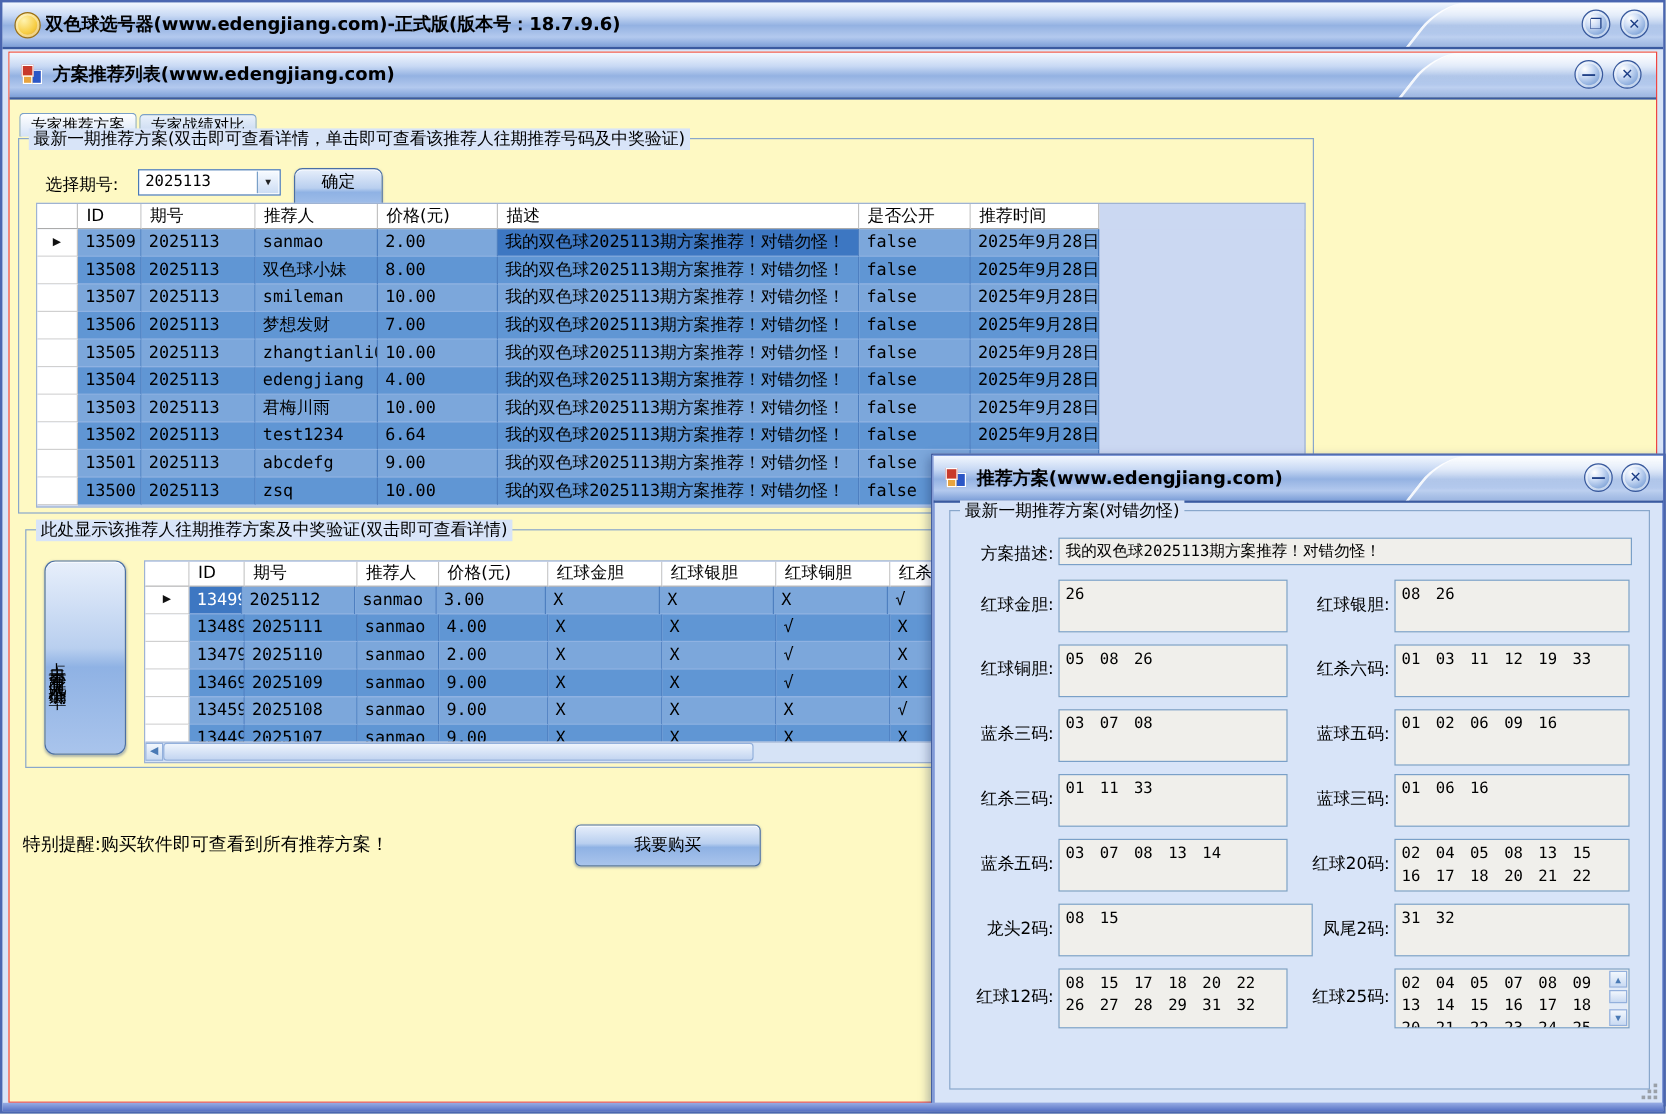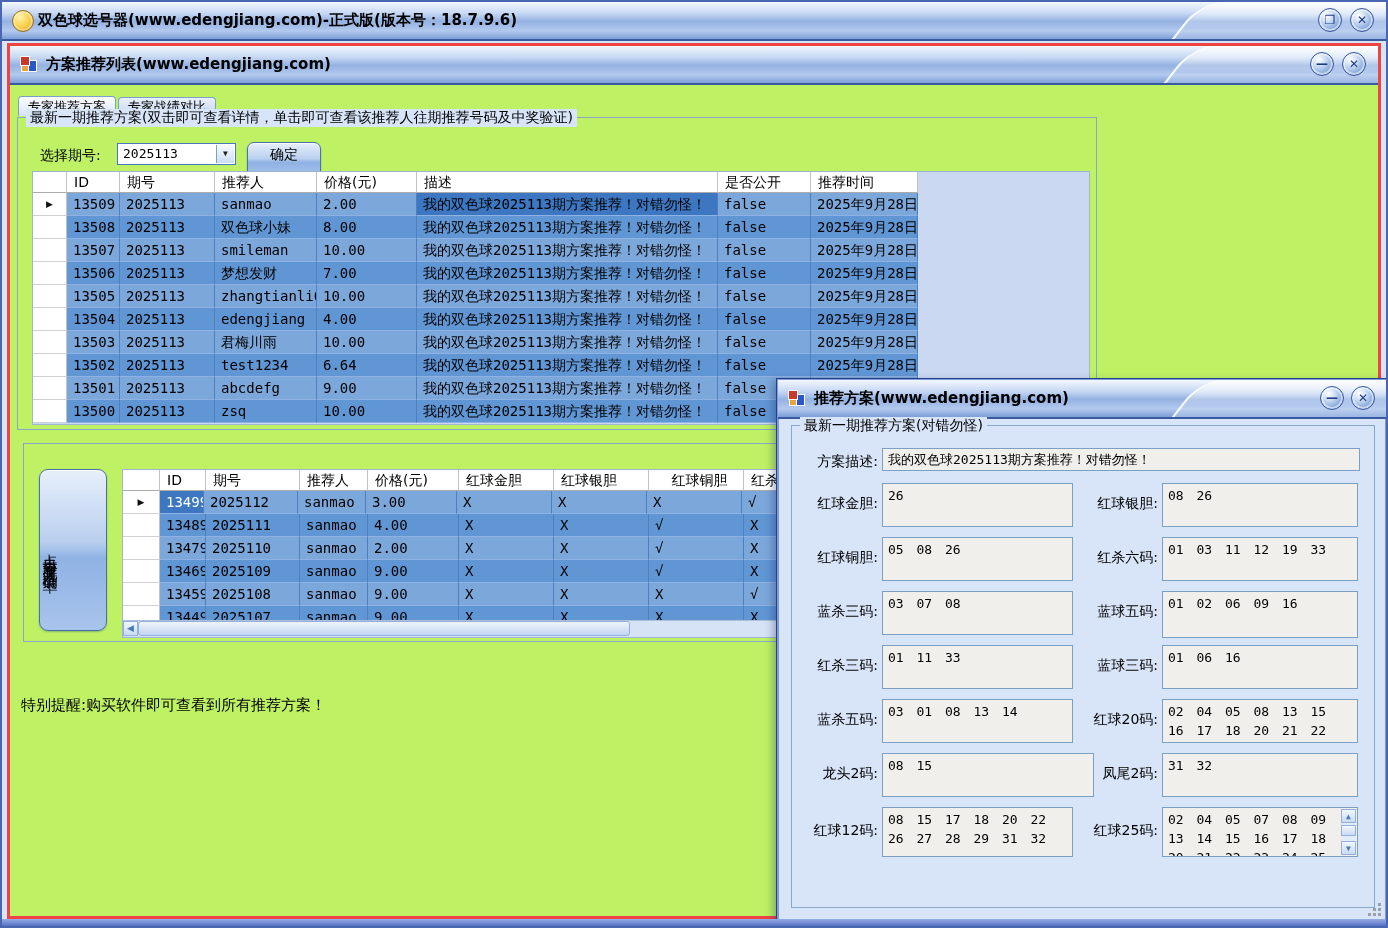--- a/index.html
+++ b/index.html
@@ -44,21 +44,21 @@
   .form-icon .fi-blue{position:absolute;right:0;bottom:0;width:11px;height:10px;background:#2b56c6;border:1px solid #fff;}
   .form-icon .fi-red{position:absolute;left:0;top:0;width:8px;height:8px;background:#c8392b;border:1px solid #fff;}
   .form-icon .fi-or{position:absolute;left:1px;bottom:0px;width:6px;height:5px;background:#e8a33d;border:1px solid #fff;}
 
   
   .outer-edge{position:absolute;inset:0;border:2px solid #4a66b0;pointer-events:none;z-index:50;}
   .bottom-bar{position:absolute;left:2px;right:2px;bottom:2px;height:7px;
     background:linear-gradient(180deg,#97ace4,#5671c4);z-index:51;}
   #list-frame{
     position:absolute;left:7px;right:7px;top:43px;bottom:9px;
-    border:3px solid #ef4444;background:#bef264;
+    border:1px solid #ef4444;background:#fef9c3;
   }
 
   
   .tab{
     position:relative;display:inline-block;height:19px;line-height:19px;
     padding:0 9px;font-size:13px;
     border:1px solid #7aa0c8;border-bottom:none;
     border-radius:4px 4px 0 0;
     background:linear-gradient(180deg,#ffffff,#d4e2f6);
     margin-right:2px;cursor:pointer;
@@ -296,32 +296,33 @@
           <div class="gcell" style="width: 102px;">zsq</div>
           <div class="gcell" style="width: 100px;">10.00</div>
           <div class="gcell" style="width: 301px;">我的双色球2025113期方案推荐！对错勿怪！</div>
           <div class="gcell" style="width: 93px;">false</div>
           <div class="gcell" style="width: 107px;">2025年9月28日</div>
         </div>
       </div>
   </div>
 
   <div class="groupbox" style="left:13px;top:397px;width:1066px;height:197px;">
+    <span class="legend">此处显示该推荐人往期推荐方案及中奖验证(双击即可查看详情)</span>
     <div class="skinbtn vert-btn" style="left:15px;top:25px;width:68px;height:162px;">点击查看此人准确率</div>
     <div class="grid" style="left:98px;top:25px;width:962px;height:169px;">
 
     <div class="ghead">
           <div class="hcell" style="width: 37px;"></div>
           <div class="hcell" style="width: 46px;">ID</div>
           <div class="hcell" style="width: 94px;">期号</div>
           <div class="hcell" style="width: 68px;">推荐人</div>
           <div class="hcell" style="width: 91px;">价格(元)</div>
           <div class="hcell" style="width: 95px;">红球金胆</div>
           <div class="hcell" style="width: 95px;">红球银胆</div>
-          <div class="hcell" style="width: 95px; text-align: center;">红球铜胆</div>
+          <div class="hcell" style="width: 95px;">红球铜胆</div>
           <div class="hcell" style="width: 95px;">红杀六码</div>
         </div>
         <div class="grow row-light">
           <div class="rowhead" style="width: 37px; line-height: 22px;">▶</div>
           <div class="gcell sel white" style="width: 44px;">13499</div>
           <div class="gcell" style="width: 94px;">2025112</div>
           <div class="gcell" style="width: 68px;">sanmao</div>
           <div class="gcell" style="width: 91px;">3.00</div>
           <div class="gcell" style="width: 95px;">X</div>
           <div class="gcell" style="width: 95px;">X</div>
@@ -384,20 +385,21 @@
           <div class="gcell" style="width: 95px;">X</div>
         </div>
         <div class="hscroll" style="left:0;right:0;bottom:0;">
         <div class="arrow">◀</div>
         <div class="thumb" style="width:492px;"></div>
       </div>
       </div>
   </div>
 
   <span class="notice" style="position:absolute;left:11px;top:650px;">特别提醒:购买软件即可查看到所有推荐方案！</span>
+  <div class="skinbtn" style="left:471px;top:643px;width:155px;height:35px;line-height:33px;border-radius:5px;">我要购买</div>
 </div>
 
 <div id="dialog">
   <div class="inner"></div>
   <div class="titlebar" style="left:1px;right:1px;top:1px;">
     <div class="swoosh"></div>
     <div class="form-icon">
         <span class="fi-blue"></span>
         <span class="fi-red"></span>
         <span class="fi-or"></span>
@@ -414,21 +416,21 @@
     <div id="fields-host">
         <div class="field-label" style="left: 8px; width: 78px; top: 69px;">红球金胆:</div>
         <div class="field-box" style="left: 90px; width: 191px; top: 57px; height: 44px;">26</div>
         <div class="field-label" style="left: 8px; width: 78px; top: 123px;">红球铜胆:</div>
         <div class="field-box" style="left: 90px; width: 191px; top: 111px; height: 44px;">05 08 26</div>
         <div class="field-label" style="left: 8px; width: 78px; top: 177px;">蓝杀三码:</div>
         <div class="field-box" style="left: 90px; width: 191px; top: 165px; height: 44px;">03 07 08</div>
         <div class="field-label" style="left: 8px; width: 78px; top: 231px;">红杀三码:</div>
         <div class="field-box" style="left: 90px; width: 191px; top: 219px; height: 44px;">01 11 33</div>
         <div class="field-label" style="left: 8px; width: 78px; top: 285px;">蓝杀五码:</div>
-        <div class="field-box" style="left: 90px; width: 191px; top: 273px; height: 44px;">03 01 08 13 14</div>
+        <div class="field-box" style="left: 90px; width: 191px; top: 273px; height: 44px;">03 07 08 13 14</div>
         <div class="field-label" style="left: 8px; width: 78px; top: 339px;">龙头2码:</div>
         <div class="field-box" style="left: 90px; width: 212px; top: 327px; height: 44px;">08 15</div>
         <div class="field-label" style="left: 8px; width: 78px; top: 396px;">红球12码:</div>
         <div class="field-box" style="left: 90px; width: 191px; top: 381px; height: 50px;">08 15 17 18 20 22 26 27 28 29 31 32</div>
         <div class="field-label" style="left: 292px; width: 74px; top: 69px;">红球银胆:</div>
         <div class="field-box" style="left: 370px; width: 196px; top: 57px; height: 44px;">08 26</div>
         <div class="field-label" style="left: 292px; width: 74px; top: 123px;">红杀六码:</div>
         <div class="field-box" style="left: 370px; width: 196px; top: 111px; height: 44px;">01 03 11 12 19 33</div>
         <div class="field-label" style="left: 292px; width: 74px; top: 177px;">蓝球五码:</div>
         <div class="field-box" style="left: 370px; width: 196px; top: 165px; height: 47px;">01 02 06 09 16</div>

